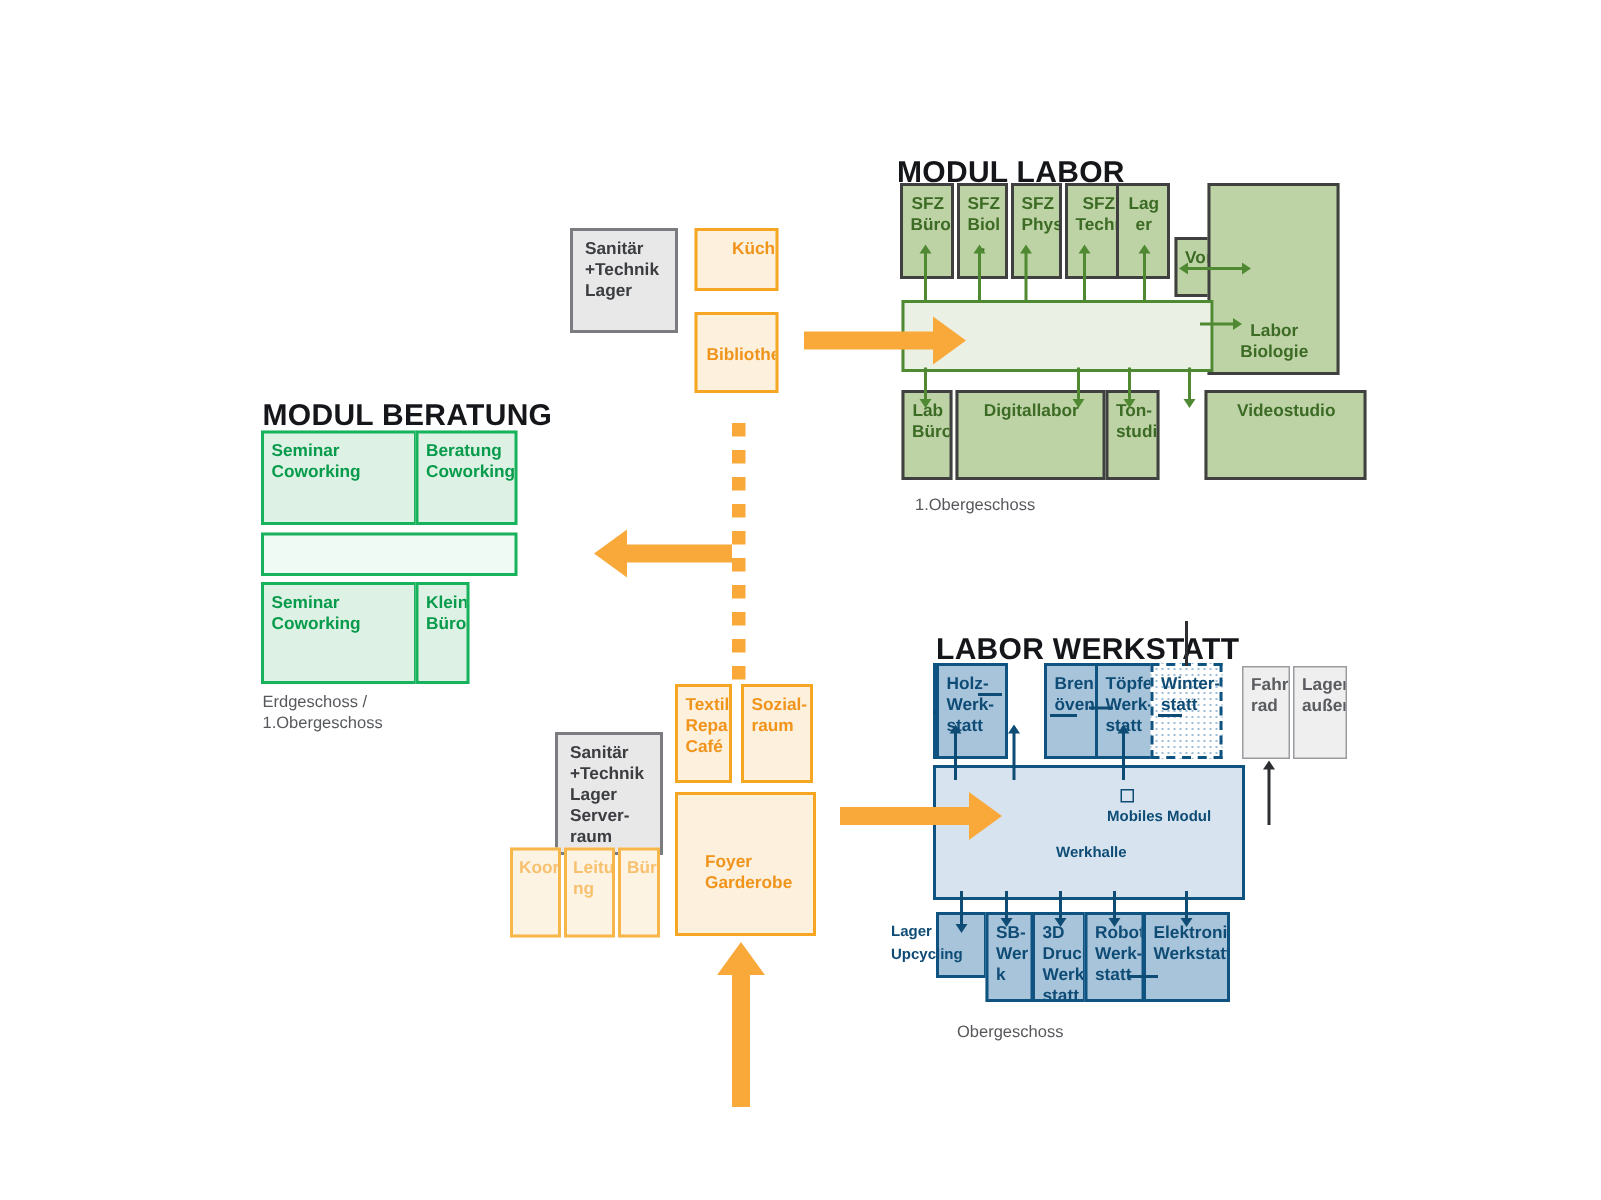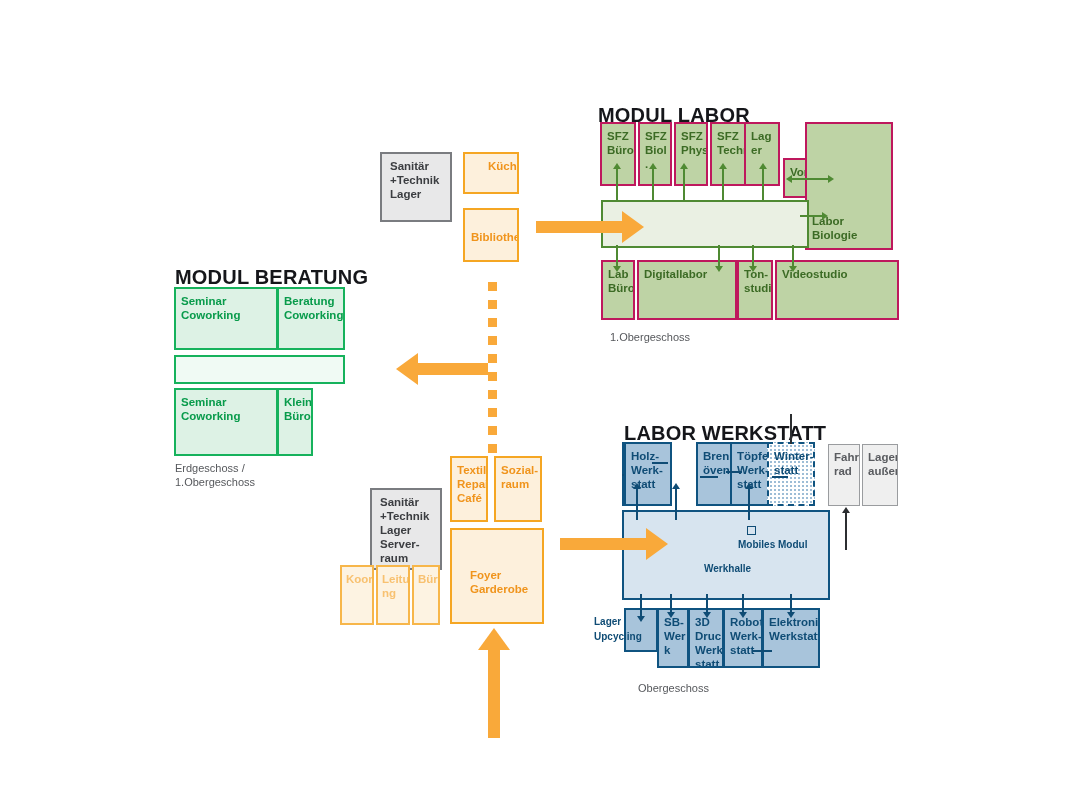--- a/index.html
+++ b/index.html
@@ -40,21 +40,21 @@
   }
   .floor-label {
     position: absolute;
     font-size: 11px;
     font-weight: normal;
     color: #56585c;
     line-height: 14px;
     white-space: pre-line;
   }
   
-  .g-dark  { border: 2px solid #be185d; background: #bed3a5; color: #3c6b25; }
+  .g-dark  { border: 2px solid #404040; background: #bed3a5; color: #3c6b25; text-align: center; }
   .g-light { border: 2px solid #4f8a33; background: #eaf0e3; color: #3c6b25; }
   .ber     { border: 2px solid #16b25c; background: #ddf2e5; color: #089b4b; }
   .ber-empty { border: 2px solid #16b25c; background: #f0faf4; }
   
   .b-dark  { border: 2px solid #0f5380; background: #a8c4db; color: #0f4c75; }
   .b-light { border: 2px solid #0f5380; background: #d7e4ef; color: #0f4c75; }
   .b-dash  { border: 2px dashed #0f5380; background: #ffffff; color: #0f4c75;
              background-image: radial-gradient(#9dbdd6 0.8px, transparent 0.9px);
              background-size: 4px 4px; }
   
@@ -139,21 +139,21 @@
   <div class="box g-dark" style="left:805px; top:122px; width:88px; height:128px; padding-top:90px;">Labor
 Biologie</div>
 
   <div class="box g-light" style="left:601px; top:200px; width:208px; height:48px;"></div>
 
   <div class="box g-dark" style="left:601px; top:260px; width:34px; height:60px;">Lab
 Büro</div>
   <div class="box g-dark" style="left:637px; top:260px; width:100px; height:60px;">Digitallabor</div>
   <div class="box g-dark" style="left:737px; top:260px; width:36px; height:60px;">Ton-
 studio</div>
-  <div class="box g-dark" style="left:775px; top:260px; width:124px; height:60px;">Videostudio</div>
+  <div class="box g-dark" style="left:803px; top:260px; width:108px; height:60px;">Videostudio</div>
 
   <div class="floor-label" style="left:610px; top:330px;">1.Obergeschoss</div>
 
   <div class="vline green" style="left:616px; top:168px; width:2px; height:34px;"></div>
   <div class="ahead up-green" style="left:613px; top:163px;"></div>
   <div class="vline green" style="left:652px; top:168px; width:2px; height:34px;"></div>
   <div class="ahead up-green" style="left:649px; top:163px;"></div>
   <div class="vline green" style="left:683px; top:168px; width:2px; height:34px;"></div>
   <div class="ahead up-green" style="left:680px; top:163px;"></div>
   <div class="vline green" style="left:722px; top:168px; width:2px; height:34px;"></div>

